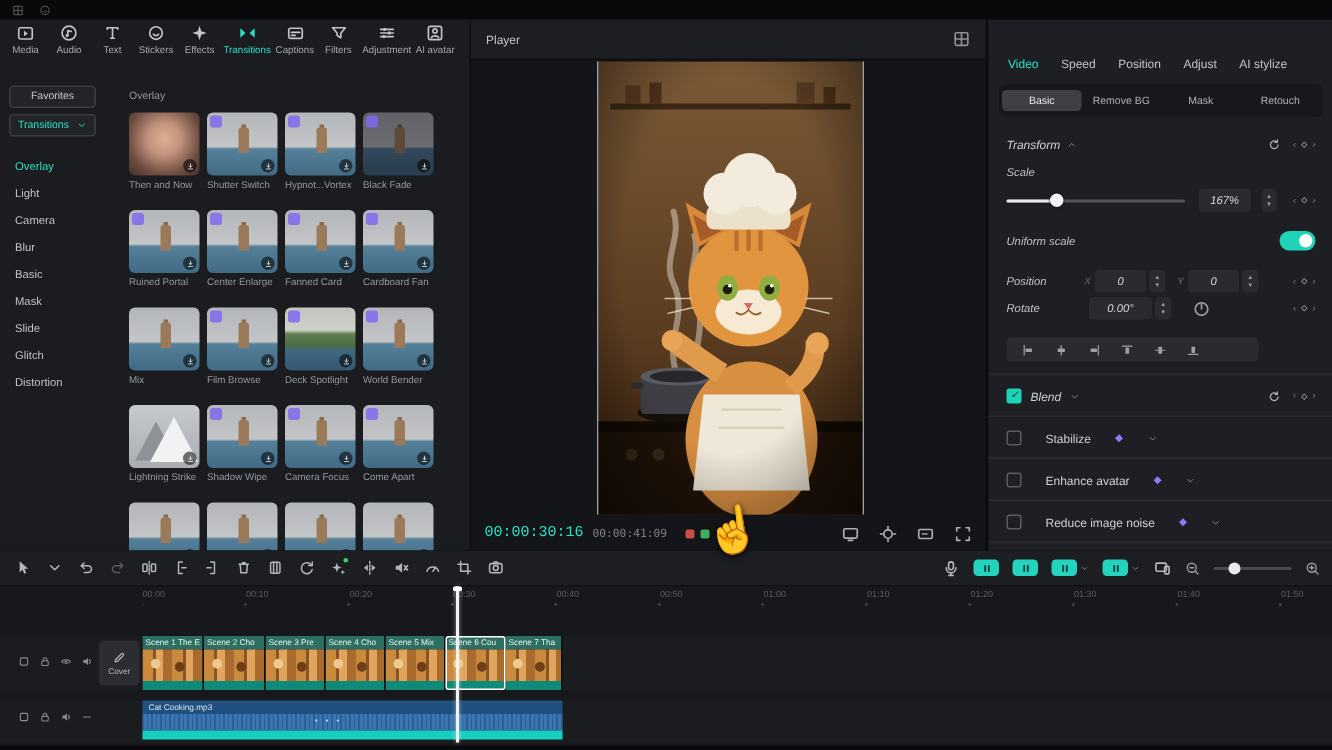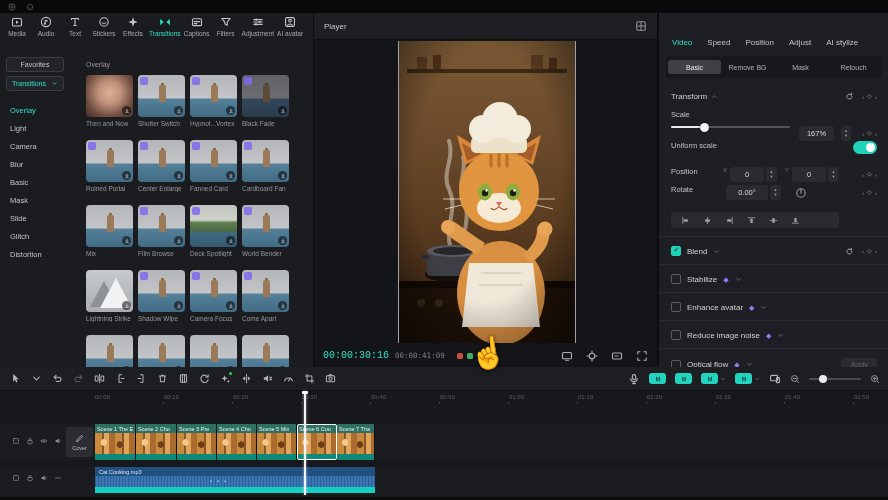--- a/index.html
+++ b/index.html
@@ -79,21 +79,21 @@
   #cursor-overlay{position:absolute;left:470px;top:336px;z-index:60;color:#fff;font-size:30px;
       text-shadow:0 1px 4px rgba(0,0,0,0.8);transform:rotate(-8deg);}
 
   
   #insp-tabs{display:flex;gap:15px;padding:25px 0 0 13px;font-size:8px;color:#c3c4c8;}
   .insp-tab.active{color:#2ce0c4;}
   #insp-subtabs{margin:9px 7px 0 7px;height:18px;background:#17181b;border-radius:4px;display:flex;align-items:center;padding:2px;}
   .subtab{flex:1;height:14px;display:flex;align-items:center;justify-content:center;font-size:7px;color:#b0b1b5;border-radius:3px;}
   .subtab.active{background:#3f4046;color:#e9e9eb;}
   #insp-body{padding:4px 12px 0 12px;}
-  .irow{display:flex;}
+  .irow{display:flex;align-items:center;font-style:italic;}
   .ilabel{font-size:8px;color:#cfd0d3;}
   .ismall{font-size:7.5px;color:#bfc0c4;}
   .caret-dim{color:#85878b;}
   .caret-dim svg{width:7px;height:7px;}
   .kf{display:flex;align-items:center;gap:2px;color:#8b8d91;font-size:6px;}
   .kf svg{width:7px;height:7px;}
   .reset-ic{color:#aeb0b4;}
   .reset-ic svg{width:9px;height:9px;}
   .slider-track{position:relative;width:130px;height:2px;background:#55565b;border-radius:1px;}
   .slider-fill{position:absolute;left:0;top:0;height:2px;width:33px;background:#e9eaec;border-radius:1px;}
@@ -102,21 +102,21 @@
   .stepper{width:11px;height:15px;background:#2a2b30;border-radius:3px;display:flex;flex-direction:column;align-items:center;justify-content:center;color:#9b9da1;font-size:4px;line-height:4.5px;margin-left:2px;}
   .toggle{width:24px;height:13px;border-radius:7px;background:#1fd3b8;position:relative;}
   .toggle::after{content:"";position:absolute;right:2px;top:2px;width:9px;height:9px;border-radius:50%;background:#fff;}
   .cb{width:10px;height:10px;border-radius:2px;border:1px solid #5b5d62;box-sizing:border-box;flex:none;}
   .cb.on{background:#1fd3b8;border-color:#1fd3b8;position:relative;}
   .cb.on::after{content:"✓";position:absolute;left:1.5px;top:-1px;font-size:7px;color:#14181a;}
   .align-strip{height:16px;background:#2a2b30;border-radius:3px;display:flex;align-items:center;gap:13px;padding:0 10px;width:148px;color:#9fa1a5;}
   .align-strip .icn svg{width:9px;height:9px;}
   .gem{color:#8d7bf0;font-size:7px;line-height:7px;}
   .idivider{height:1px;background:#2c2d31;margin:8px -12px 0 -12px;}
-  .feature-row{display:flex;align-items:center;gap:6px;padding:9px 0 0 0;}
+  .feature-row{display:flex;align-items:center;gap:16px;padding:9px 0 0 0;}
   .feature-btn{margin-left:auto;background:#2a2b2f;color:#63646a;font-size:7px;padding:3px 9px;border-radius:3px;}
   .feature-btn:empty{display:none;}
 
   
   #timeline{position:absolute;left:0;top:367px;width:888px;height:130px;background:#17181b;overflow:hidden;}
   #tl-toolbar{position:absolute;top:0;left:0;right:0;height:24px;background:#1d1e22;border-bottom:1px solid #101113;
       display:flex;align-items:center;padding:0 8px;gap:7px;box-sizing:border-box;}
   .tl-tool{width:14px;height:16px;display:flex;align-items:center;justify-content:center;color:#b4b6ba;position:relative;}
   .tl-tool svg{width:11px;height:11px;}
   .tl-tool.dim{color:#595b60;}
@@ -693,21 +693,21 @@
               <span>▲</span>
               <span>▼</span>
             </span>
           <span class="kf" style="margin-left:6px;">‹<span class="icn">
                 <svg viewBox="0 0 12 12" fill="none" stroke="currentColor" stroke-width="1.1" stroke-linecap="round" stroke-linejoin="round">
                   <rect x="3.8" y="3.8" width="4.4" height="4.4" transform="rotate(45 6 6)"></rect>
                 </svg>
               </span>›</span>
         </div>
 
-        <div class="irow" style="justify-content:space-between;">
+        <div class="irow" style="margin-top:13px;justify-content:space-between;">
           <span class="ismall">Uniform scale</span>
           <span class="toggle"></span>
         </div>
 
         <div class="irow" style="margin-top:13px;">
           <span class="ismall" style="width:52px;">Position</span>
           <span style="font-size:6px;color:#6f7control175;color:#6f7175;margin-right:3px;">X</span>
           <span class="vbox" style="width:34px;">0</span>
           <span class="stepper">
               <span>▲</span>

